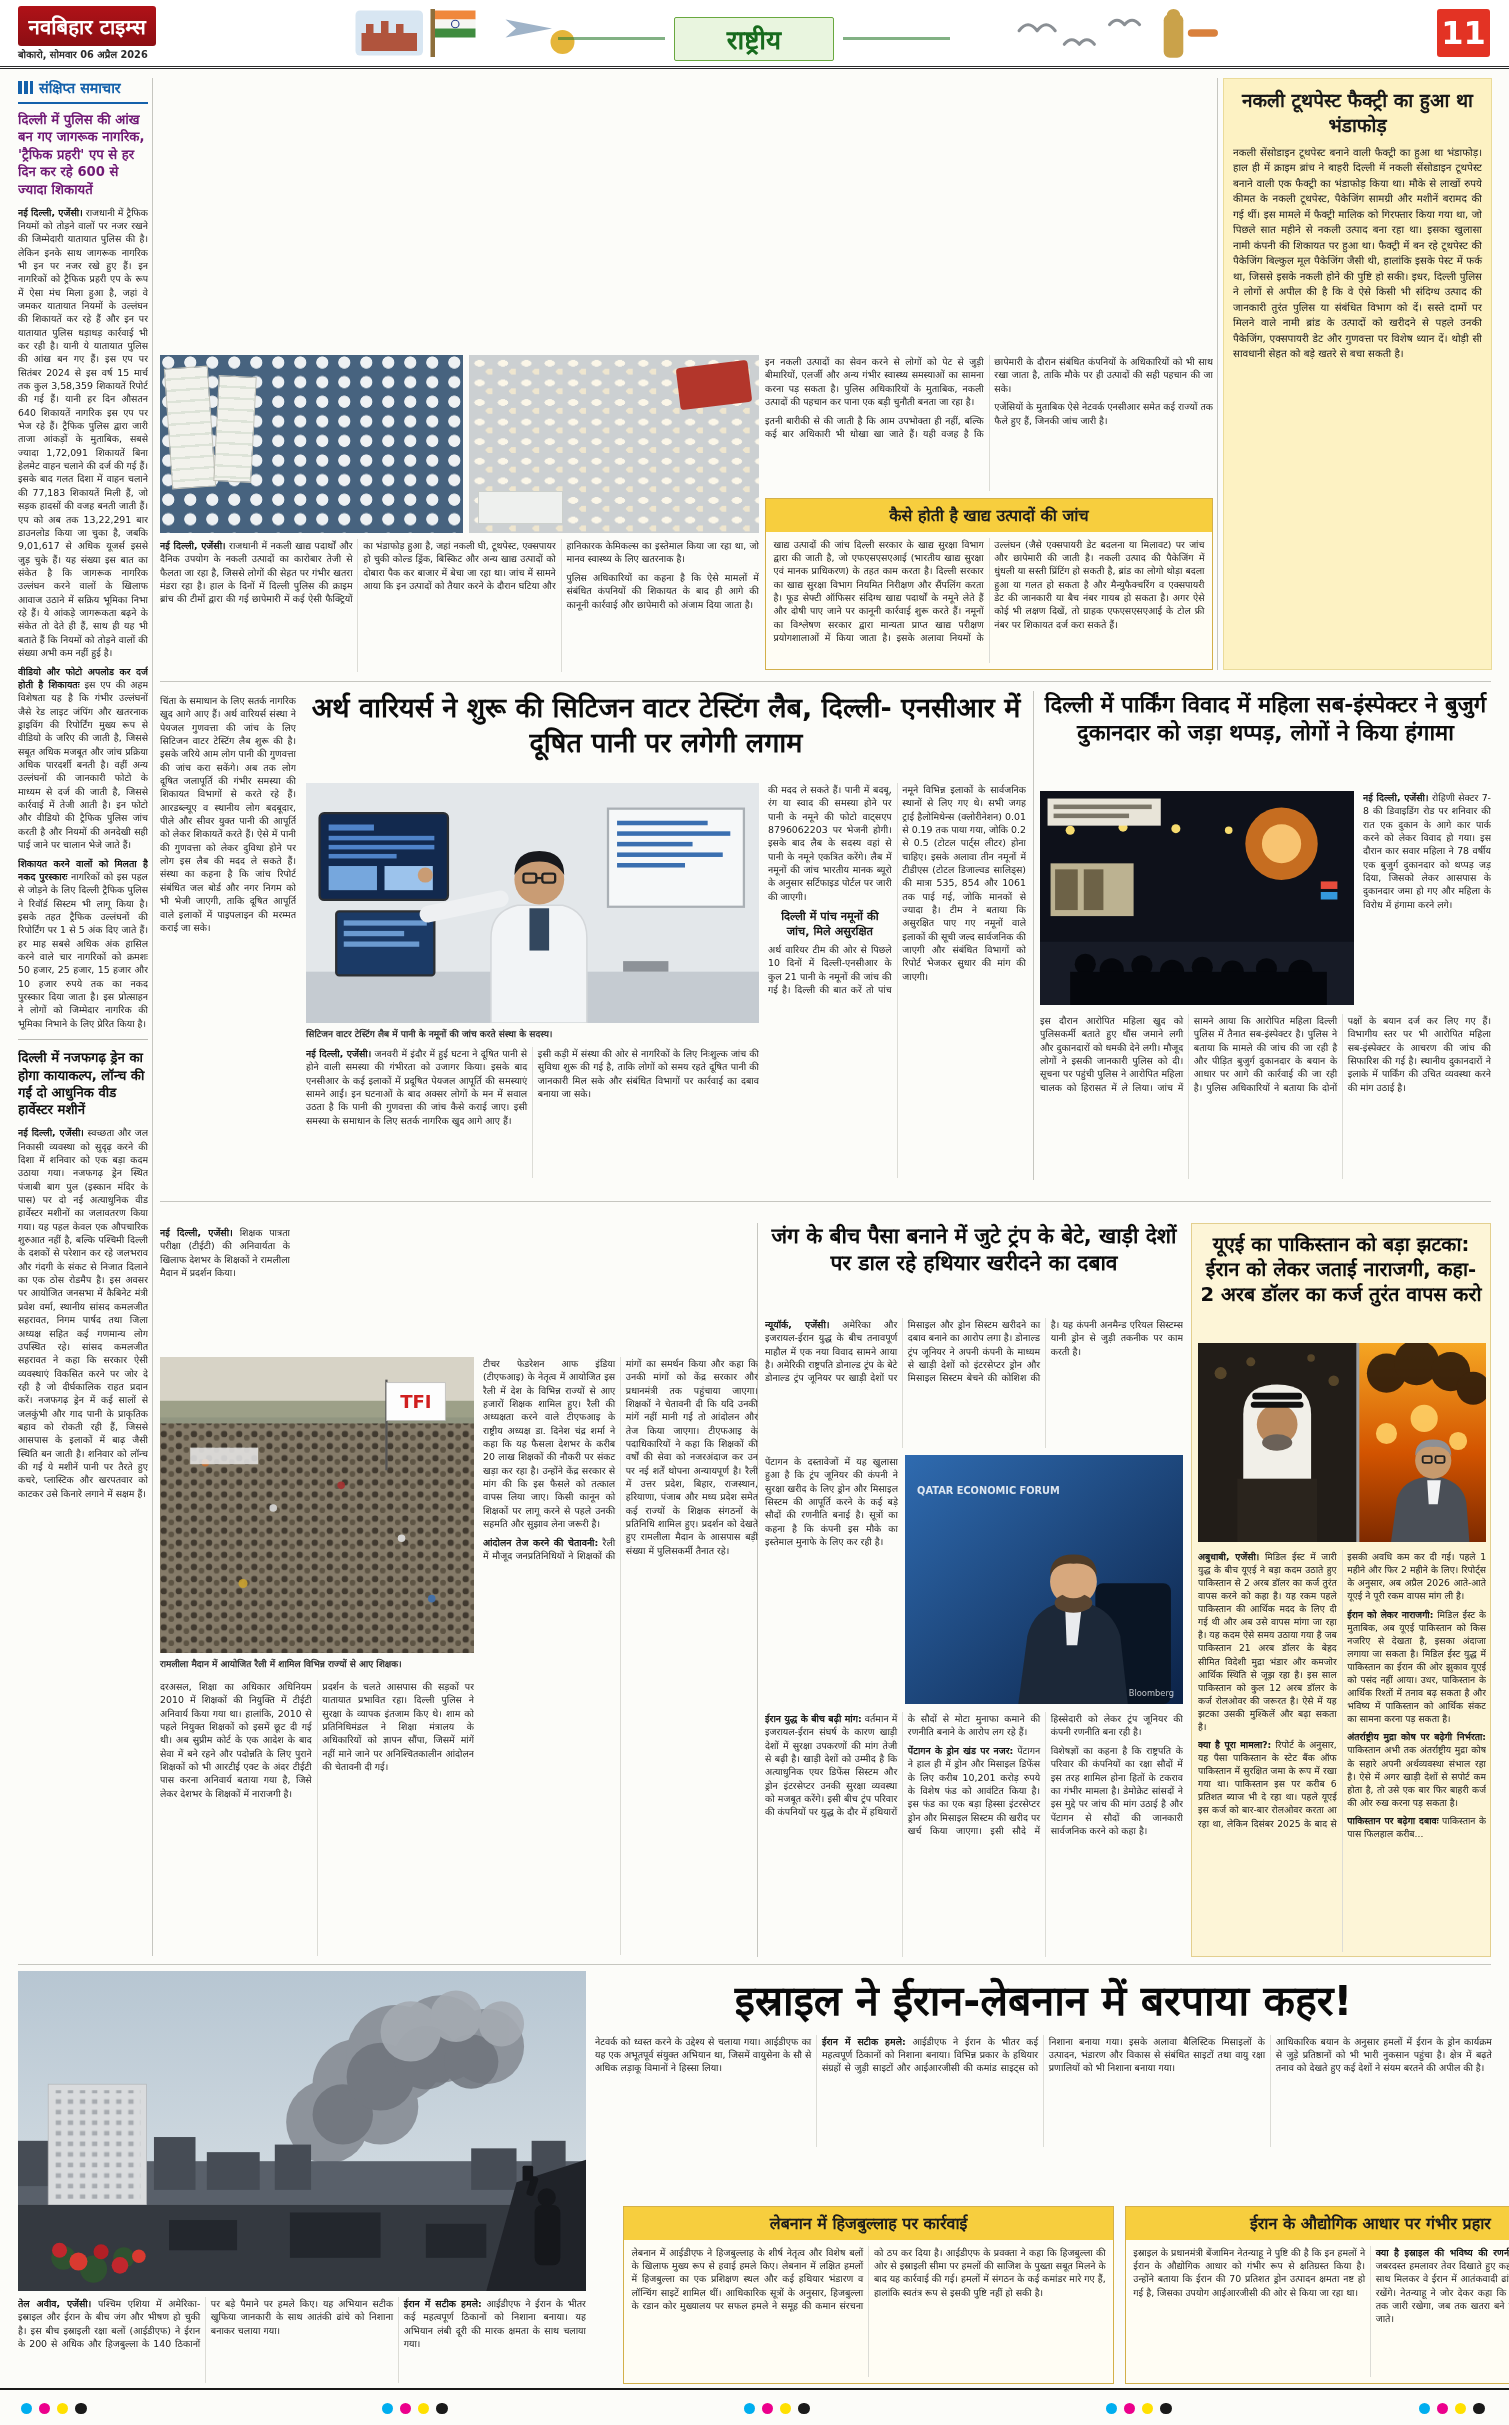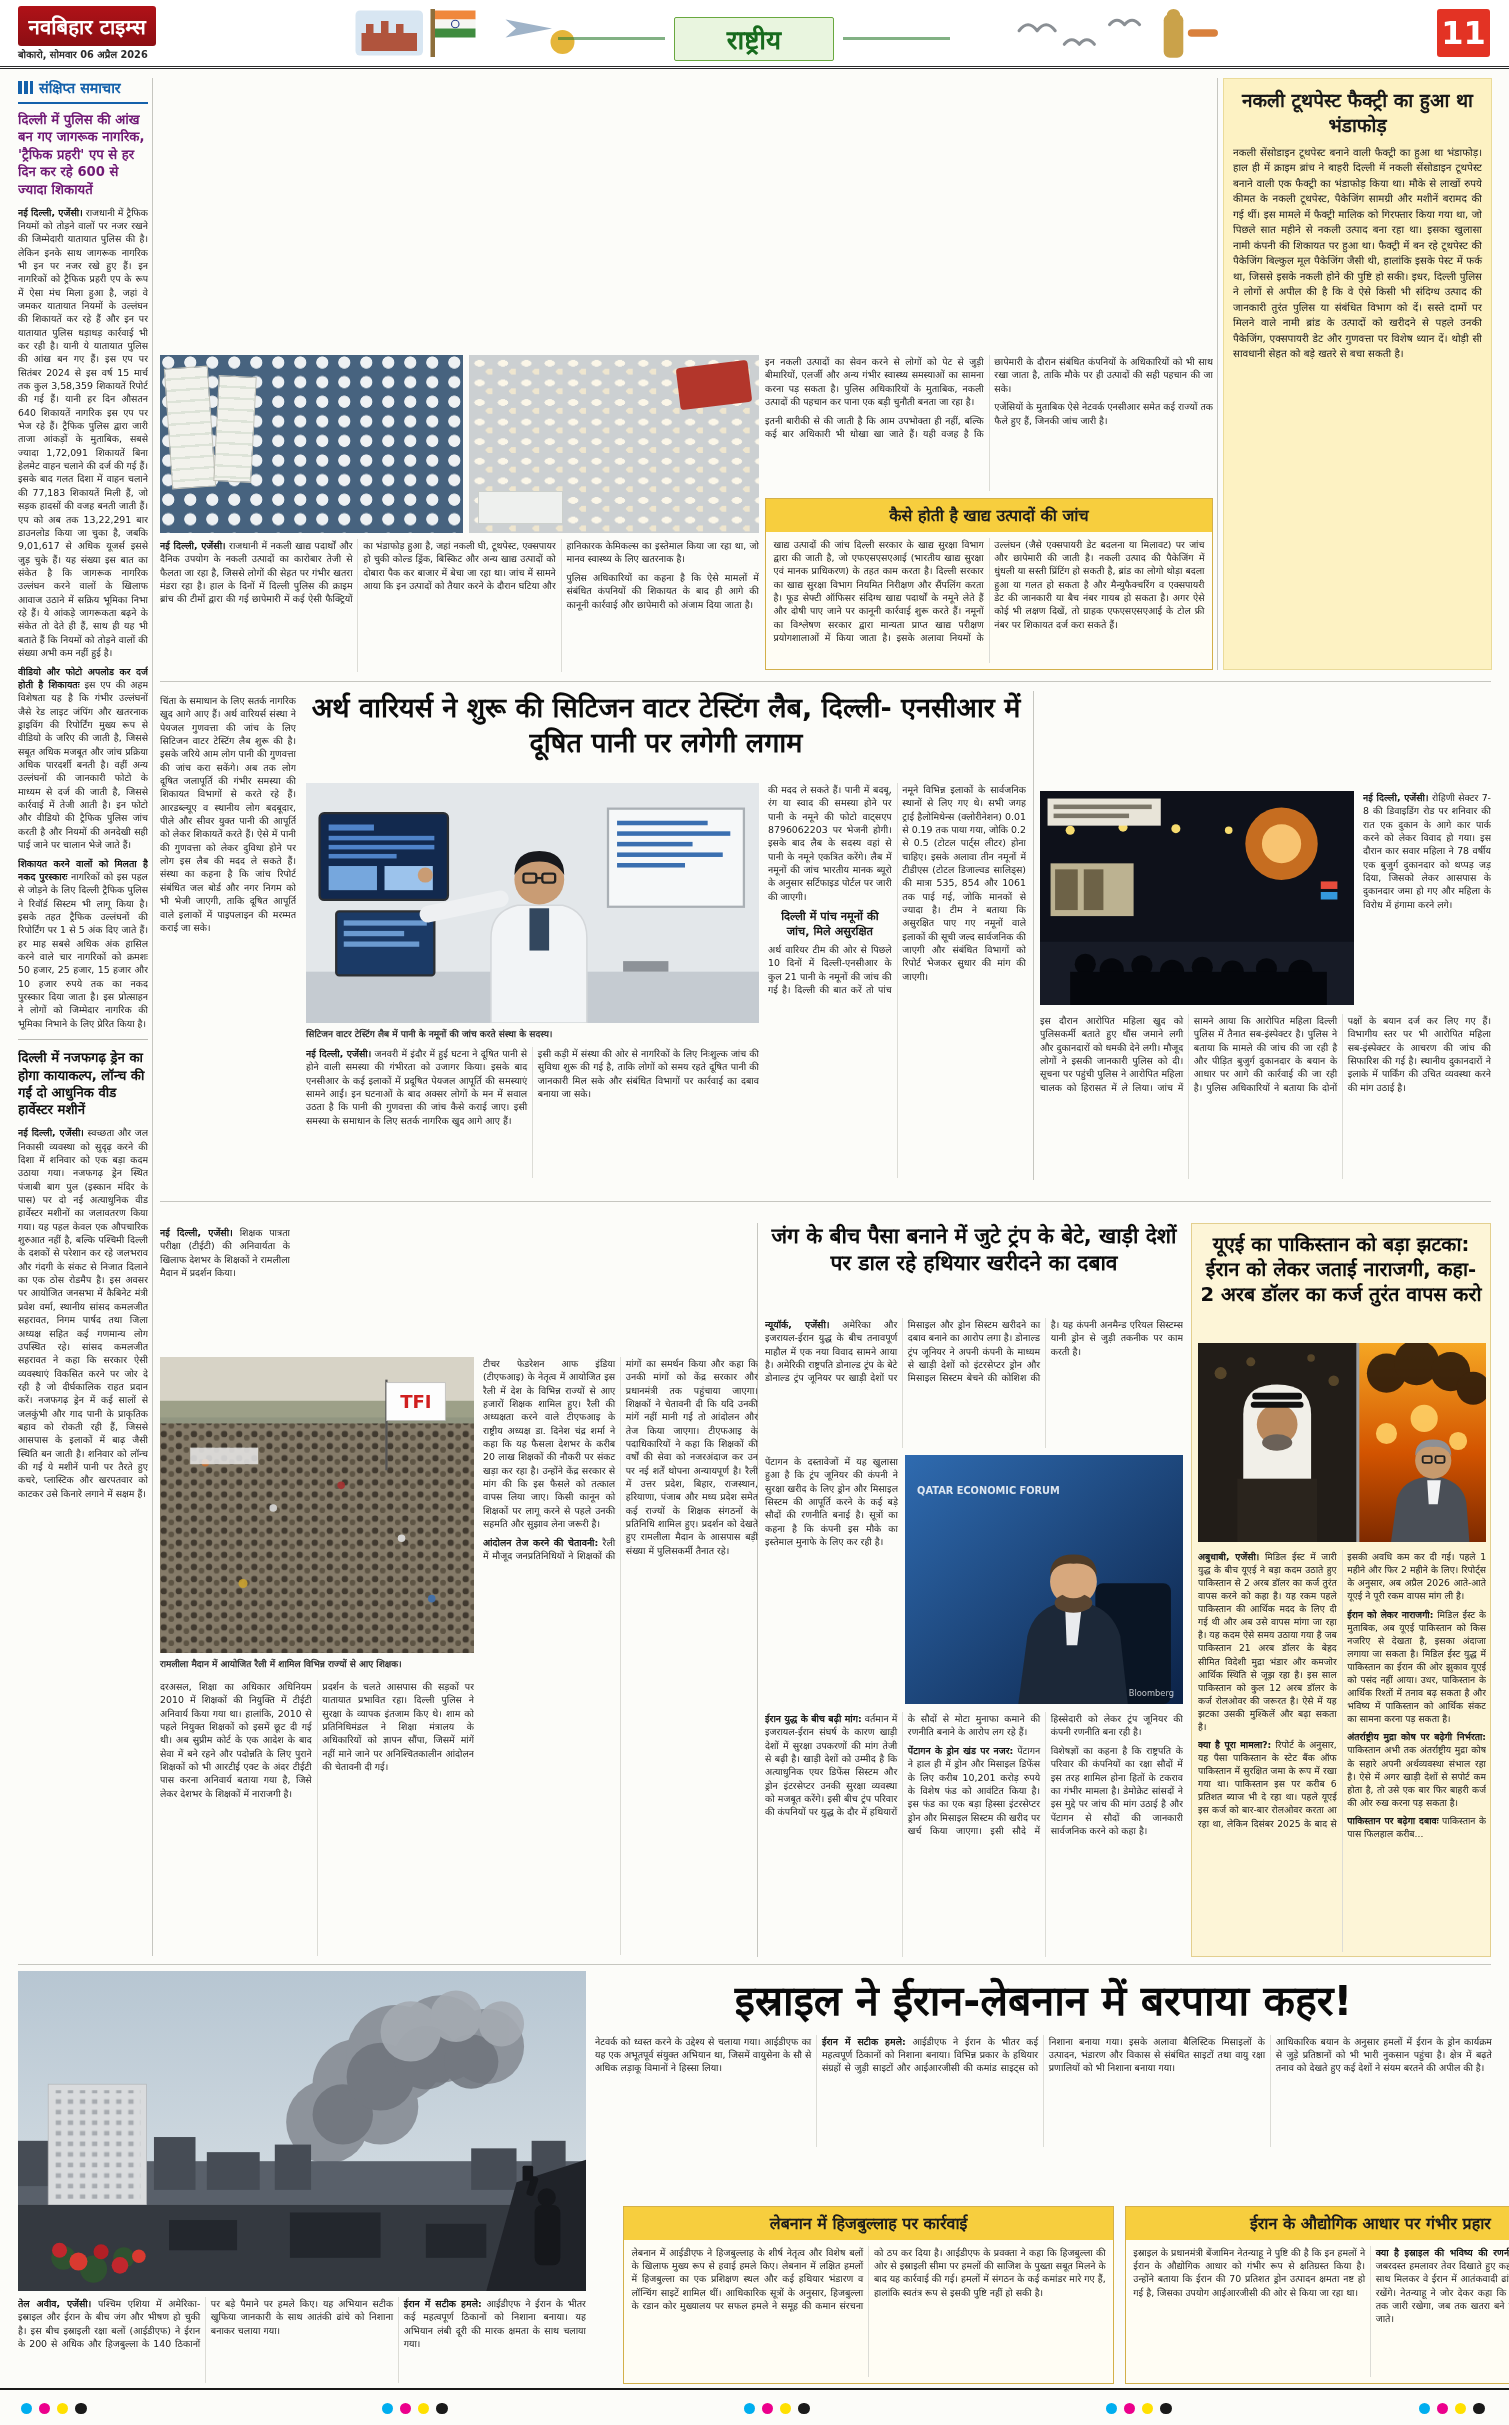--- a/index.html
+++ b/index.html
@@ -279,20 +279,21 @@
       <p class="bt">इसी कड़ी में संस्था की ओर से नागरिकों के लिए निःशुल्क जांच की सुविधा शुरू की गई है, ताकि लोगों को समय रहते दूषित पानी की जानकारी मिल सके और संबंधित विभागों पर कार्रवाई का दबाव बनाया जा सके।</p>
     </div>
     <div class="w-right cols2">
       <p class="bt">की मदद ले सकते हैं। पानी में बदबू, रंग या स्वाद की समस्या होने पर पानी के नमूने की फोटो वाट्सएप 8796062203 पर भेजनी होगी। इसके बाद लैब के सदस्य वहां से पानी के नमूने एकत्रित करेंगे। लैब में नमूनों की जांच भारतीय मानक ब्यूरो के अनुसार सर्टिफाइड पोर्टल पर जारी की जाएगी।</p>
       <b class="inline-subhead">दिल्ली में पांच नमूनों की जांच, मिले असुरक्षित</b>
       <p class="bt">अर्थ वारियर टीम की ओर से पिछले 10 दिनों में दिल्ली-एनसीआर के कुल 21 पानी के नमूनों की जांच की गई है। दिल्ली की बात करें तो पांच नमूने विभिन्न इलाकों के सार्वजनिक स्थानों से लिए गए थे। सभी जगह ट्राई हैलोमिथेन्स (क्लोरीनेशन) 0.01 से 0.19 तक पाया गया, जोकि 0.2 से 0.5 (टोटल पार्ट्स लीटर) होना चाहिए। इसके अलावा तीन नमूनों में टीडीएस (टोटल डिजाल्वड सालिड्स) की मात्रा 535, 854 और 1061 तक पाई गई, जोकि मानकों से ज्यादा है। टीम ने बताया कि असुरक्षित पाए गए नमूनों वाले इलाकों की सूची जल्द सार्वजनिक की जाएगी और संबंधित विभागों को रिपोर्ट भेजकर सुधार की मांग की जाएगी।</p>
     </div>
   </div>
 
   <div class="parking">
+    <div class="p-head sec-head">दिल्ली में पार्किंग विवाद में महिला सब-इंस्पेक्टर ने बुजुर्ग दुकानदार को जड़ा थप्पड़, लोगों ने किया हंगामा</div>
     <div class="ph p-photo">
       <svg viewBox="0 0 416 284" preserveAspectRatio="none">
         <rect width="416" height="284" fill="#0e111a"></rect>
         <rect y="200" width="416" height="84" fill="#171b26"></rect>
         <circle cx="320" cy="70" r="48" fill="#e67e22" opacity=".85"></circle>
         <circle cx="320" cy="70" r="26" fill="#f8c471"></circle>
         <g fill="#f7dc6f">
             <circle cx="40" cy="52" r="6"></circle>
             <circle cx="110" cy="48" r="6"></circle>
             <circle cx="180" cy="50" r="6"></circle>

